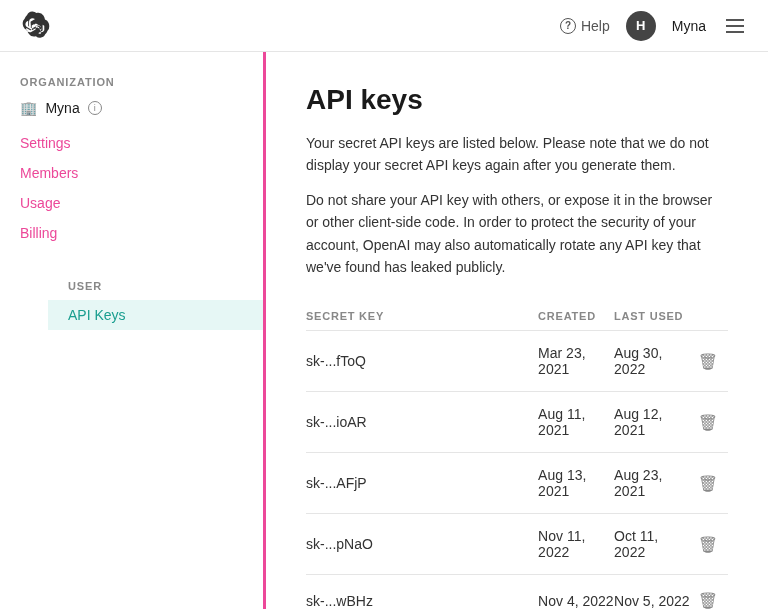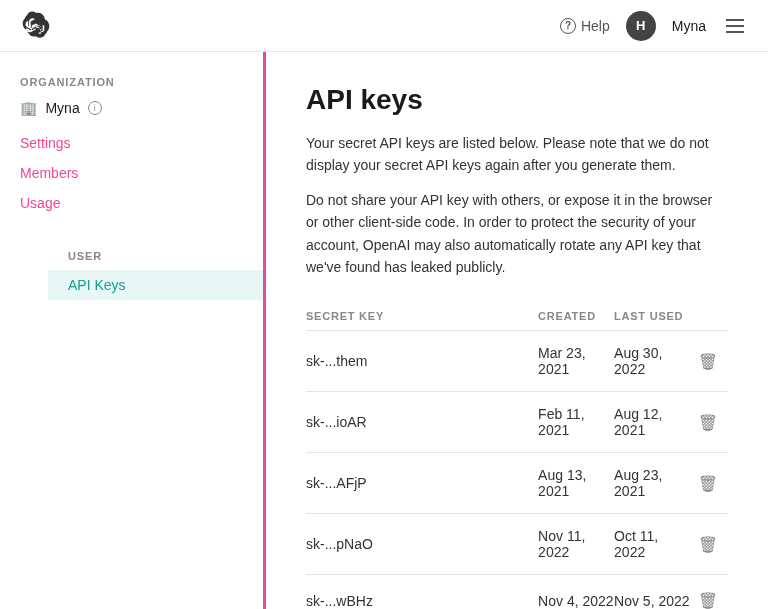--- a/index.html
+++ b/index.html
@@ -256,20 +256,21 @@
     <div class="sidebar-org-row">
       <span class="building-icon">🏢</span>
       <span class="org-name">Myna</span>
       <div class="info-icon">
         <span>i</span>
       </div>
     </div>
     <a class="sidebar-nav-item">Settings</a>
     <a class="sidebar-nav-item">Members</a>
     <a class="sidebar-nav-item">Usage</a>
+    <a class="sidebar-nav-item">Billing</a>
 
     <div class="sidebar-user-section">
       <div class="sidebar-section-label">USER</div>
       <a class="sidebar-nav-item active">API Keys</a>
     </div>
   </aside>
 
   <main class="main-content">
     <h1 class="page-title">API keys</h1>
     <p class="description">Your secret API keys are listed below. Please note that we do not display your secret API keys again after you generate them.</p>
@@ -279,30 +280,30 @@
       <thead>
         <tr>
           <th class="col-key">SECRET KEY</th>
           <th class="col-created">CREATED</th>
           <th class="col-used">LAST USED</th>
           <th class="col-action"></th>
         </tr>
       </thead>
       <tbody id="table-body">
       <tr>
-      <td>sk-...them</td>
+      <td>sk-...fToQ</td>
       <td>Mar 23, 2021</td>
       <td>Aug 30, 2022</td>
       <td class="col-action">
         <button class="delete-btn" title="Delete">🗑</button>
       </td>
     </tr>
           <tr>
       <td>sk-...ioAR</td>
-      <td>Feb 11, 2021</td>
+      <td>Aug 11, 2021</td>
       <td>Aug 12, 2021</td>
       <td class="col-action">
         <button class="delete-btn" title="Delete">🗑</button>
       </td>
     </tr>
           <tr>
       <td>sk-...AFjP</td>
       <td>Aug 13, 2021</td>
       <td>Aug 23, 2021</td>
       <td class="col-action">

